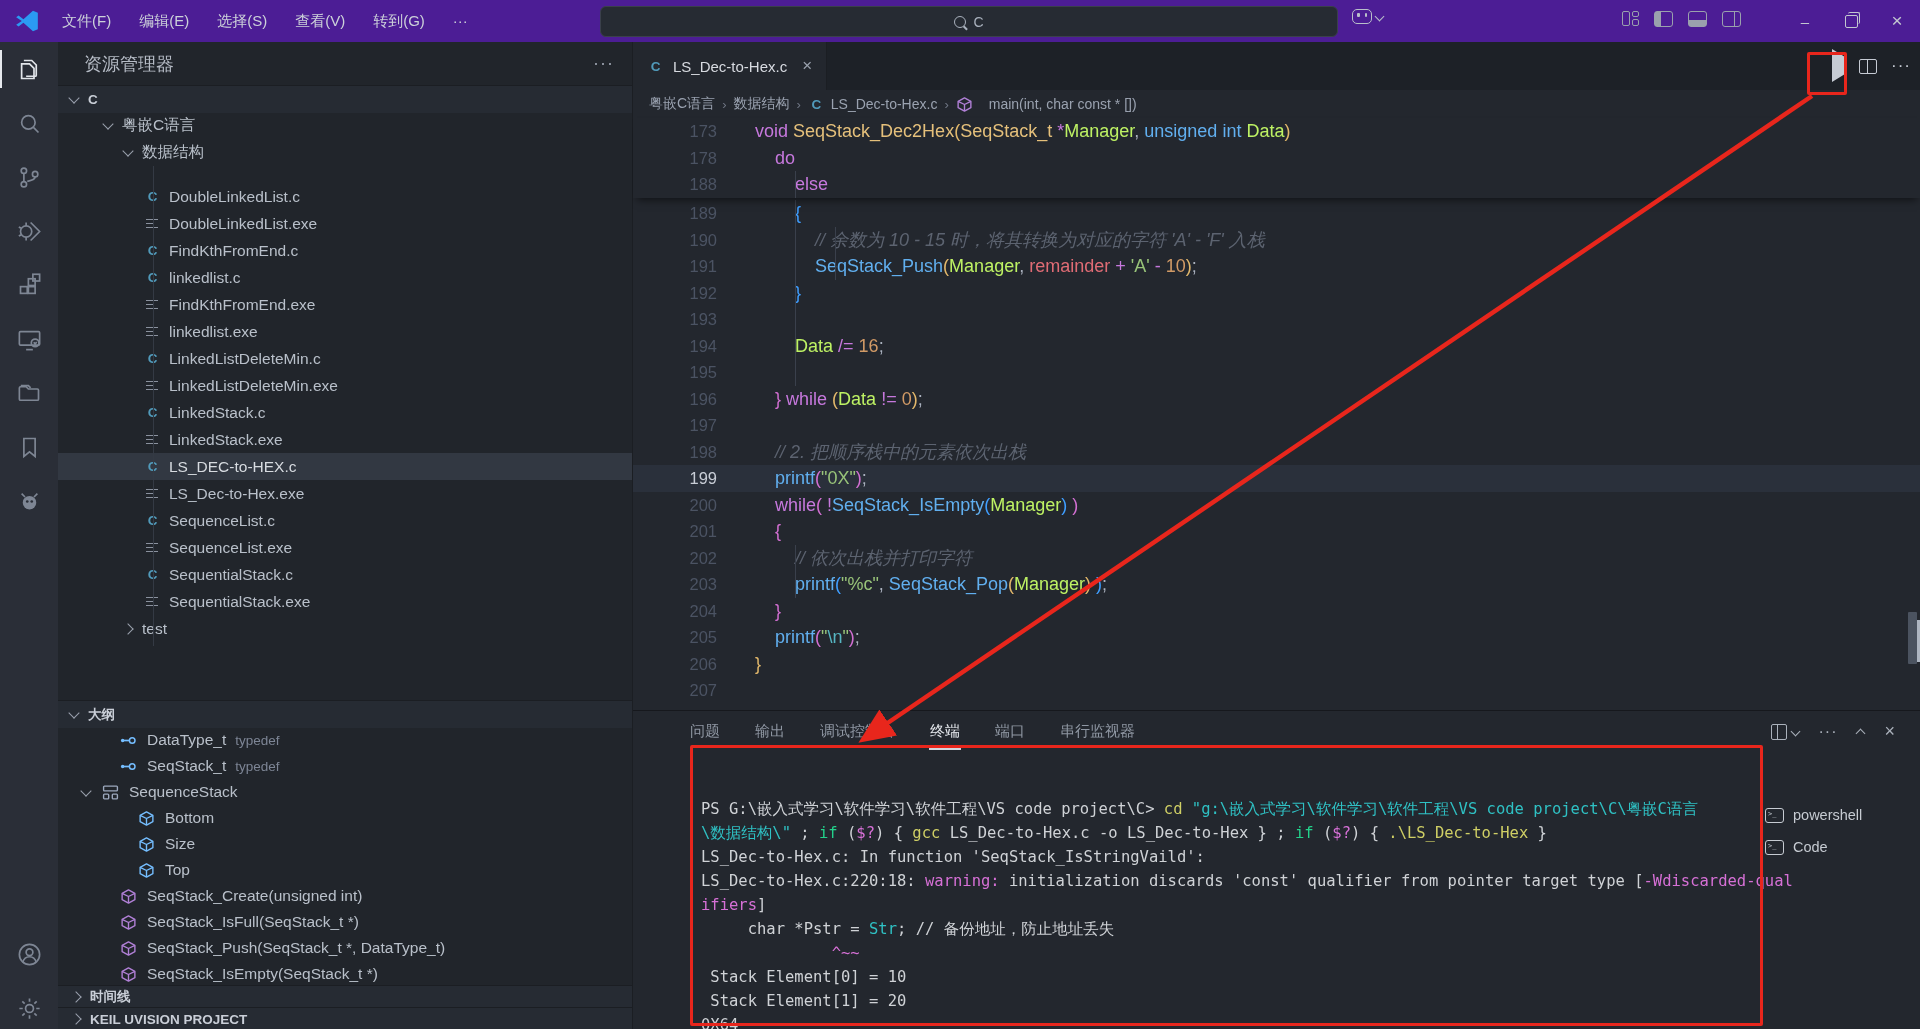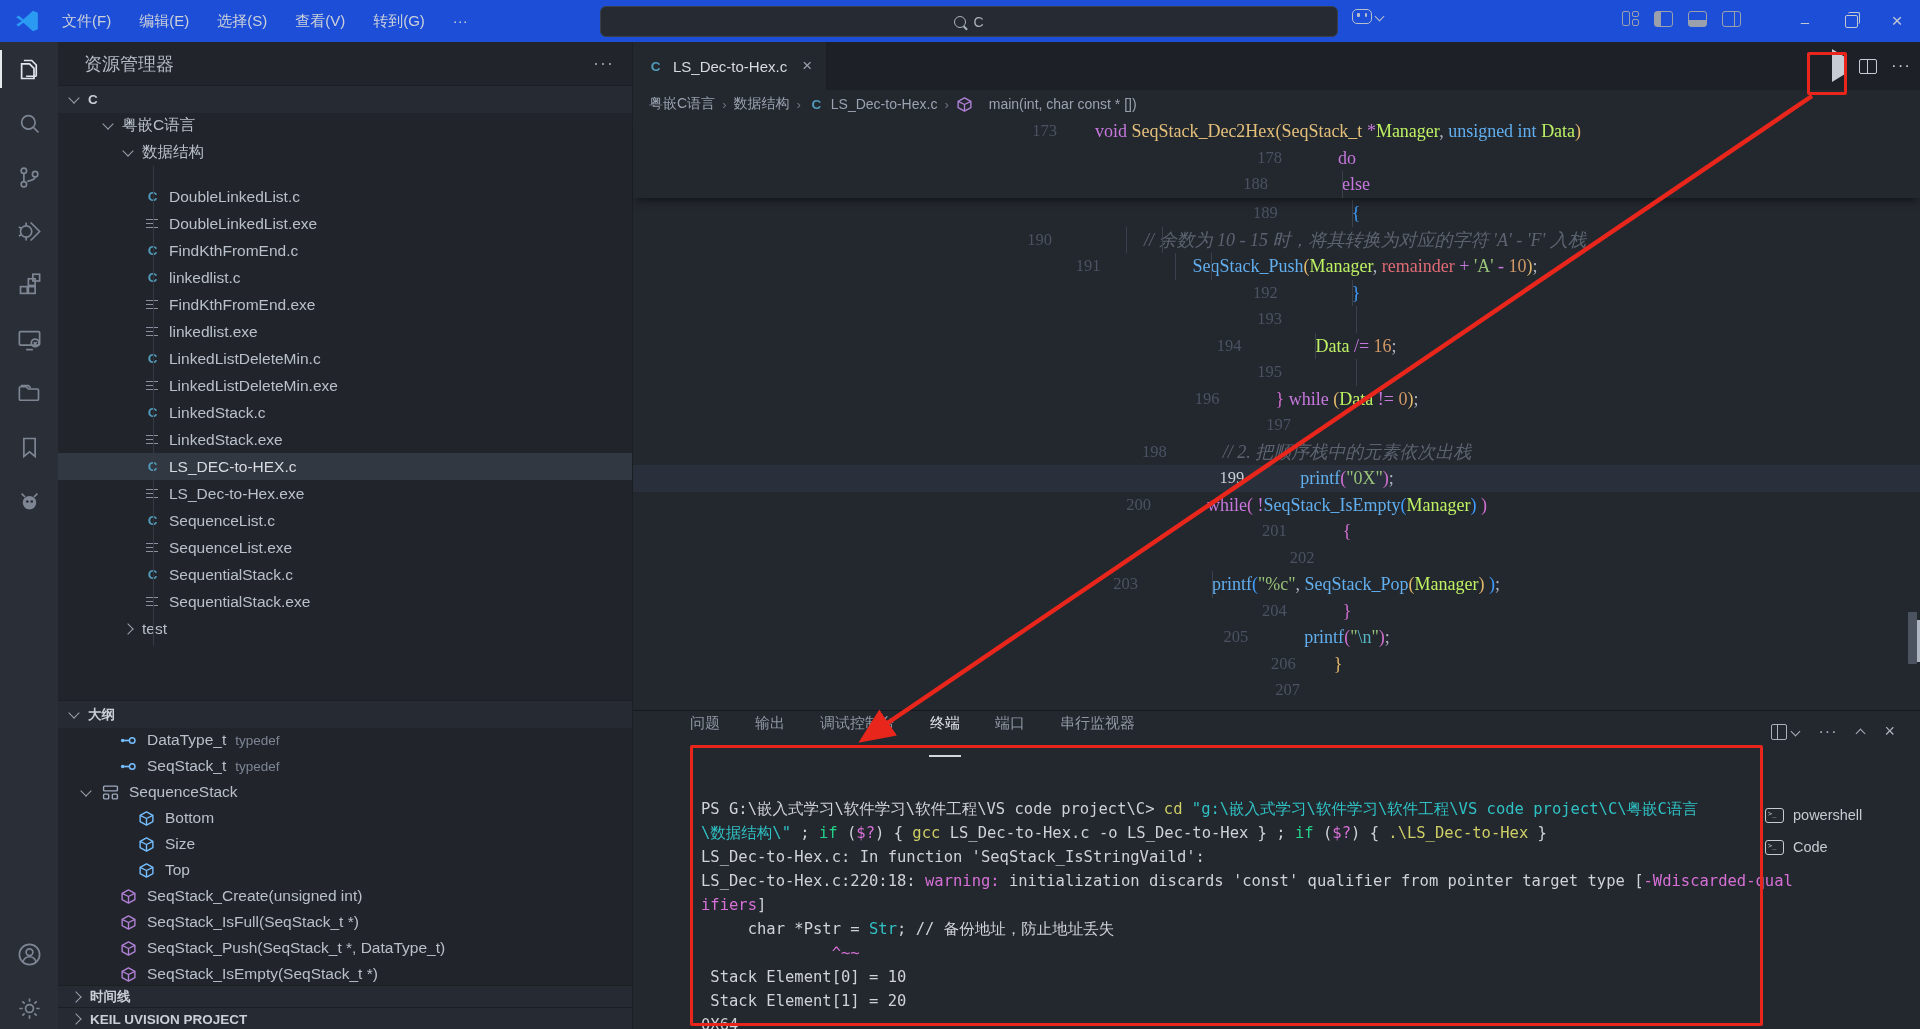--- a/index.html
+++ b/index.html
@@ -1,20 +1,20 @@
 <!DOCTYPE html>
 <html><head>
 <meta charset="utf-8">
 <style>
   html,body{margin:0;padding:0;background:#17191d;}
   #stage{position:relative;width:1920px;height:1029px;overflow:hidden;
          font-family:"Liberation Sans",sans-serif;background:#23272e;color:#abb2bf;
          -webkit-font-smoothing:antialiased;}
   
-  #titlebar{position:absolute;left:0;top:0;width:1920px;height:42px;background:#1d4ed8;
+  #titlebar{position:absolute;left:0;top:0;width:1920px;height:42px;background:#4c1d95;
             display:flex;align-items:center;z-index:6;}
   .logo{width:26px;height:26px;margin:0 10px 0 14px;flex:0 0 auto;}
   .menus{display:flex;gap:4px;}
   .menu-item{padding:4px 12px;font-size:15px;color:#ccd1d9;border-radius:5px;cursor:default;}
   .nav-arrows{display:flex;gap:14px;margin-left:150px;color:#b9bfca;font-size:19px;}
   .searchbox{position:absolute;left:600px;top:6px;width:736px;height:29px;background:#262b33;
              border:1px solid #3a404b;border-radius:6px;display:flex;align-items:center;
              justify-content:center;color:#a9b1bd;font-size:14px;gap:7px;}
   .mag{width:10px;height:10px;border:1.6px solid #a9b1bd;border-radius:50%;position:relative;display:inline-block;}
   .mag:after{content:"";position:absolute;width:5px;height:1.6px;background:#a9b1bd;
@@ -77,35 +77,35 @@
   .run-tri{width:0;height:0;border-left:13px solid #c6cbd4;border-top:8px solid transparent;border-bottom:8px solid transparent;}
   .split-icon{width:16px;height:13px;border:1.5px solid #c6cbd4;border-radius:2px;position:relative;}
   .split-icon:after{content:"";position:absolute;left:6.5px;top:0;bottom:0;width:1.5px;background:#c6cbd4;}
   #breadcrumbs{position:absolute;left:0;top:48px;width:100%;height:28px;display:flex;align-items:center;
                font-size:14px;color:#9aa2b0;padding-left:16px;gap:7px;}
   .bc-sep{color:#6f7684;font-size:13px;}
   
   #code-body{position:absolute;left:0;top:158px;width:100%;z-index:1;}
   #sticky{position:absolute;left:0;top:76px;width:100%;z-index:2;background:#23272e;
           box-shadow:0 6px 8px -4px rgba(0,0,0,.55);}
-  .cl{display:flex;height:26.5px;line-height:26.5px;font-family:Liberation Serif, serif;font-size:18px;white-space:pre;justify-content:center;}
+  .cl{display:flex;height:26.5px;line-height:26.5px;font-family:Liberation Sans, sans-serif;font-size:18px;white-space:pre;}
   .cl .ln{flex:0 0 84px;text-align:right;padding-right:9px;color:#4b5363;font-size:16.5px;}
   .cl .lc{position:relative;padding-left:29px;}
   .cl.hl{background:#2a303b;} .cl.hl .ln{color:#c8cdd6;}
   .ig{position:absolute;top:0;bottom:0;width:1px;background:#3a404c;}
   .tk-p{color:#abb2bf;} .tk-k{color:#c678dd;} .tk-f{color:#61afef;} .tk-d{color:#e5c07b;}
   .tk-t{color:#e5c07b;} .tk-kb{color:#61afef;} .tk-v{color:#bef264;} .tk-r{color:#e06c75;}
   .tk-n{color:#d19a66;} .tk-s{color:#98c379;} .tk-e{color:#56b6c2;}
   .tk-c{color:#5c6370;font-style:italic;} .tk-o{color:#c678dd;}
   .tk-b1{color:#e2b86b;} .tk-b2{color:#d26fd2;} .tk-b3{color:#3f9eff;}
   .ed-scrollbar{position:absolute;right:4px;top:570px;width:9px;height:52px;background:#5a6372;opacity:.75;border-radius:1px;z-index:3;}
   .ed-mark{position:absolute;right:1px;top:578px;width:3px;height:42px;background:#aeb6c2;z-index:3;}
   
   #panel{position:absolute;left:0;top:668px;width:100%;height:319px;background:#23272e;border-top:1px solid #16181d;z-index:3;}
-  #panel-tabs{position:absolute;left:56px;top:0;display:flex;gap:33px;height:40px;font-size:15px;color:#8f97a3;}
+  #panel-tabs{position:absolute;left:56px;top:0;display:flex;gap:33px;height:40px;align-items:center;font-size:15px;color:#8f97a3;}
   .ptab{position:relative;padding:3px 1px;}
   .ptab.active{color:#e4e7ec;}
   .ptab.active:after{content:"";position:absolute;left:0;right:0;bottom:-6px;height:2px;background:#d3d7de;}
   #panel-actions{position:absolute;right:26px;top:10px;display:flex;gap:20px;align-items:center;color:#aab1bb;}
   .pa-split{width:14px;height:14px;border:1.4px solid #aab1bb;border-radius:2px;position:relative;}
   .pa-split:after{content:"";position:absolute;left:5.5px;top:0;bottom:0;width:1.4px;background:#aab1bb;}
   .chev-s{display:inline-block;width:6px;height:6px;border-right:1.5px solid #aab1bb;border-bottom:1.5px solid #aab1bb;}
   .chev-s.down{transform:rotate(45deg);} .chev-s.up{transform:rotate(-135deg);margin-top:4px;}
   #terminal{position:absolute;left:68px;top:86px;width:1040px;}
   .tl{font-family:"DejaVu Sans Mono",monospace;font-size:15.5px;height:24px;line-height:24px;white-space:pre;}
@@ -522,21 +522,21 @@
         <div class="cl"><span class="ln">192</span><span class="lc"><span class="ig" style="left: calc(4ch + 29px);"></span>        <span class="tk-b3">}</span></span></div>
         <div class="cl"><span class="ln">193</span><span class="lc"><span class="ig" style="left: calc(4ch + 29px);"></span>        </span></div>
         <div class="cl"><span class="ln">194</span><span class="lc"><span class="ig" style="left: calc(4ch + 29px);"></span>        <span class="tk-v">Data</span><span class="tk-p"> </span><span class="tk-o">/=</span><span class="tk-p"> </span><span class="tk-n">16</span><span class="tk-p">;</span></span></div>
         <div class="cl"><span class="ln">195</span><span class="lc"><span class="ig" style="left: calc(4ch + 29px);"></span>        </span></div>
         <div class="cl"><span class="ln">196</span><span class="lc">    <span class="tk-b2">}</span><span class="tk-p"> </span><span class="tk-k">while</span><span class="tk-p"> </span><span class="tk-b1">(</span><span class="tk-v">Data</span><span class="tk-p"> </span><span class="tk-o">!=</span><span class="tk-p"> </span><span class="tk-n">0</span><span class="tk-b1">)</span><span class="tk-p">;</span></span></div>
         <div class="cl"><span class="ln">197</span><span class="lc">    </span></div>
         <div class="cl"><span class="ln">198</span><span class="lc">    <span class="tk-c">// 2. 把顺序栈中的元素依次出栈</span></span></div>
         <div class="cl hl"><span class="ln">199</span><span class="lc">    <span class="tk-f">printf</span><span class="tk-b2">(</span><span class="tk-s">"0X"</span><span class="tk-b2">)</span><span class="tk-p">;</span></span></div>
         <div class="cl"><span class="ln">200</span><span class="lc">    <span class="tk-k">while</span><span class="tk-b2">(</span><span class="tk-p"> </span><span class="tk-o">!</span><span class="tk-f">SeqStack_IsEmpty</span><span class="tk-b3">(</span><span class="tk-v">Manager</span><span class="tk-b3">)</span><span class="tk-p"> </span><span class="tk-b2">)</span></span></div>
         <div class="cl"><span class="ln">201</span><span class="lc">    <span class="tk-b2">{</span></span></div>
-        <div class="cl"><span class="ln">202</span></div>
+        <div class="cl"><span class="ln">202</span><span class="lc"><span class="ig" style="left: calc(4ch + 29px);"></span>        <span class="tk-c">// 依次出栈并打印字符</span></span></div>
         <div class="cl"><span class="ln">203</span><span class="lc"><span class="ig" style="left: calc(4ch + 29px);"></span>        <span class="tk-f">printf</span><span class="tk-b3">(</span><span class="tk-s">"%c"</span><span class="tk-p">, </span><span class="tk-f">SeqStack_Pop</span><span class="tk-b1">(</span><span class="tk-v">Manager</span><span class="tk-b1">)</span><span class="tk-p"> </span><span class="tk-b3">)</span><span class="tk-p">;</span></span></div>
         <div class="cl"><span class="ln">204</span><span class="lc">    <span class="tk-b2">}</span></span></div>
         <div class="cl"><span class="ln">205</span><span class="lc">    <span class="tk-f">printf</span><span class="tk-b2">(</span><span class="tk-s">"</span><span class="tk-e">\n</span><span class="tk-s">"</span><span class="tk-b2">)</span><span class="tk-p">;</span></span></div>
         <div class="cl"><span class="ln">206</span><span class="lc"><span class="tk-b1">}</span></span></div>
         <div class="cl"><span class="ln">207</span><span class="lc"></span></div>
       </div>
     <div id="sticky">
         <div class="cl"><span class="ln">173</span><span class="lc"><span class="tk-k">void</span><span class="tk-p"> </span><span class="tk-d">SeqStack_Dec2Hex</span><span class="tk-b1">(</span><span class="tk-t">SeqStack_t</span><span class="tk-p"> </span><span class="tk-o">*</span><span class="tk-v">Manager</span><span class="tk-p">, </span><span class="tk-kb">unsigned int</span><span class="tk-p"> </span><span class="tk-v">Data</span><span class="tk-b1">)</span></span></div>
         <div class="cl"><span class="ln">178</span><span class="lc">    <span class="tk-k">do</span></span></div>
         <div class="cl"><span class="ln">188</span><span class="lc"><span class="ig" style="left: calc(4ch + 29px);"></span>        <span class="tk-k">else</span></span></div>

